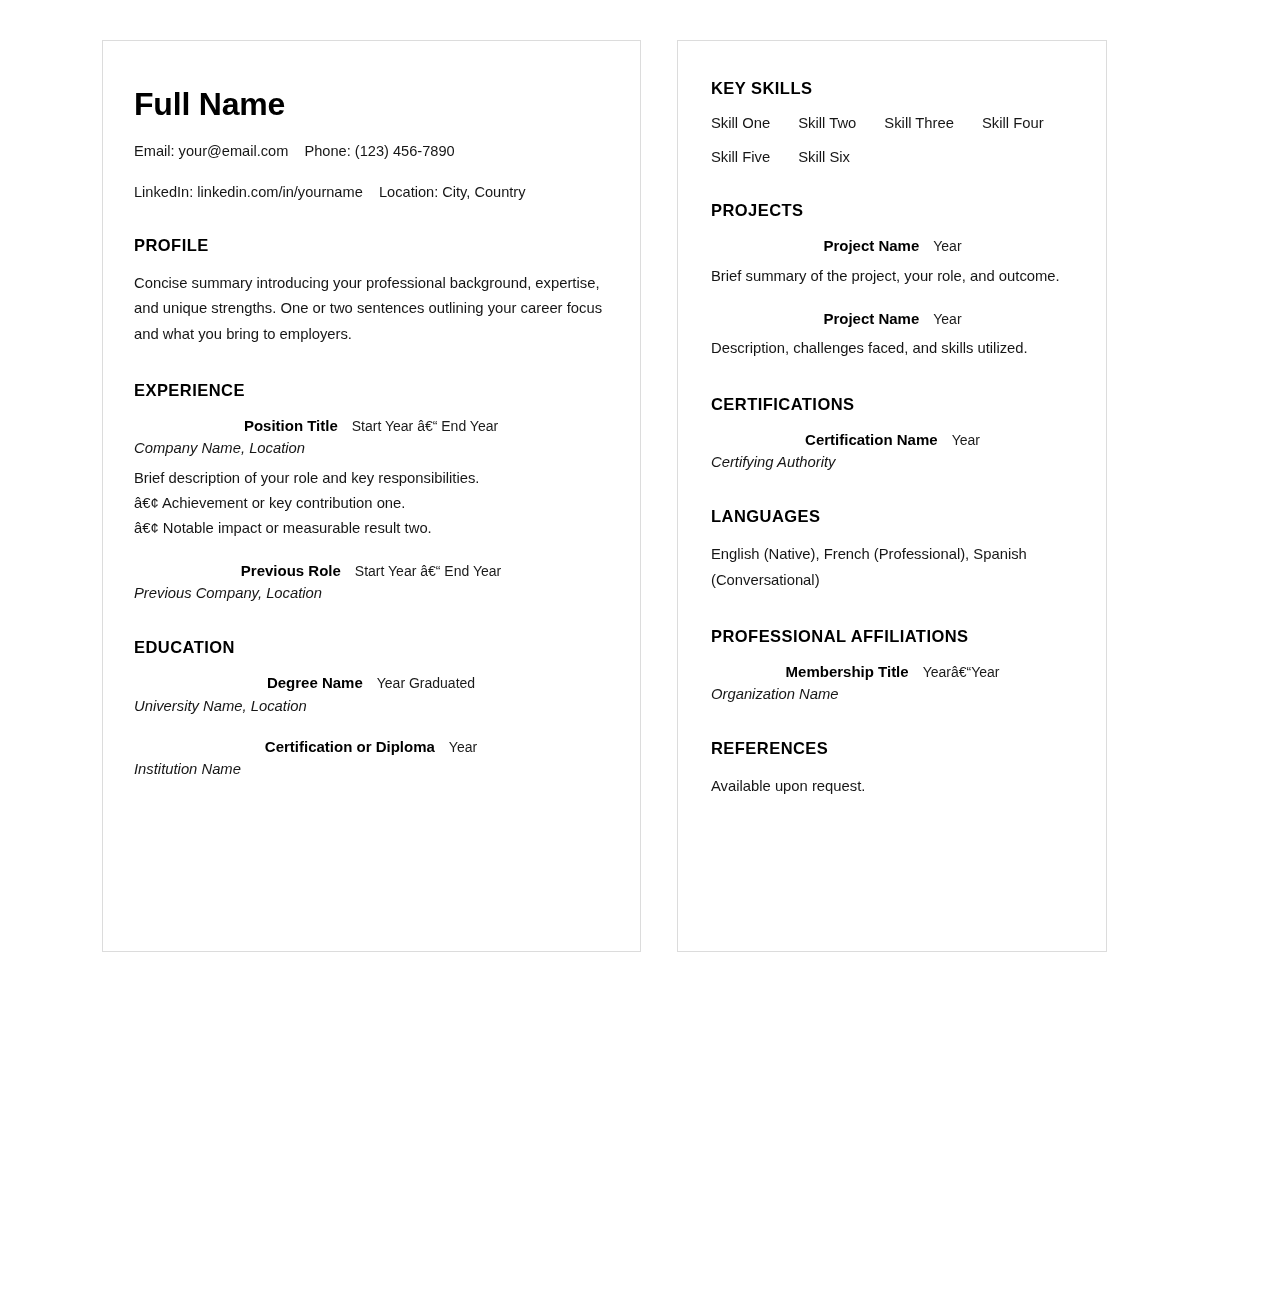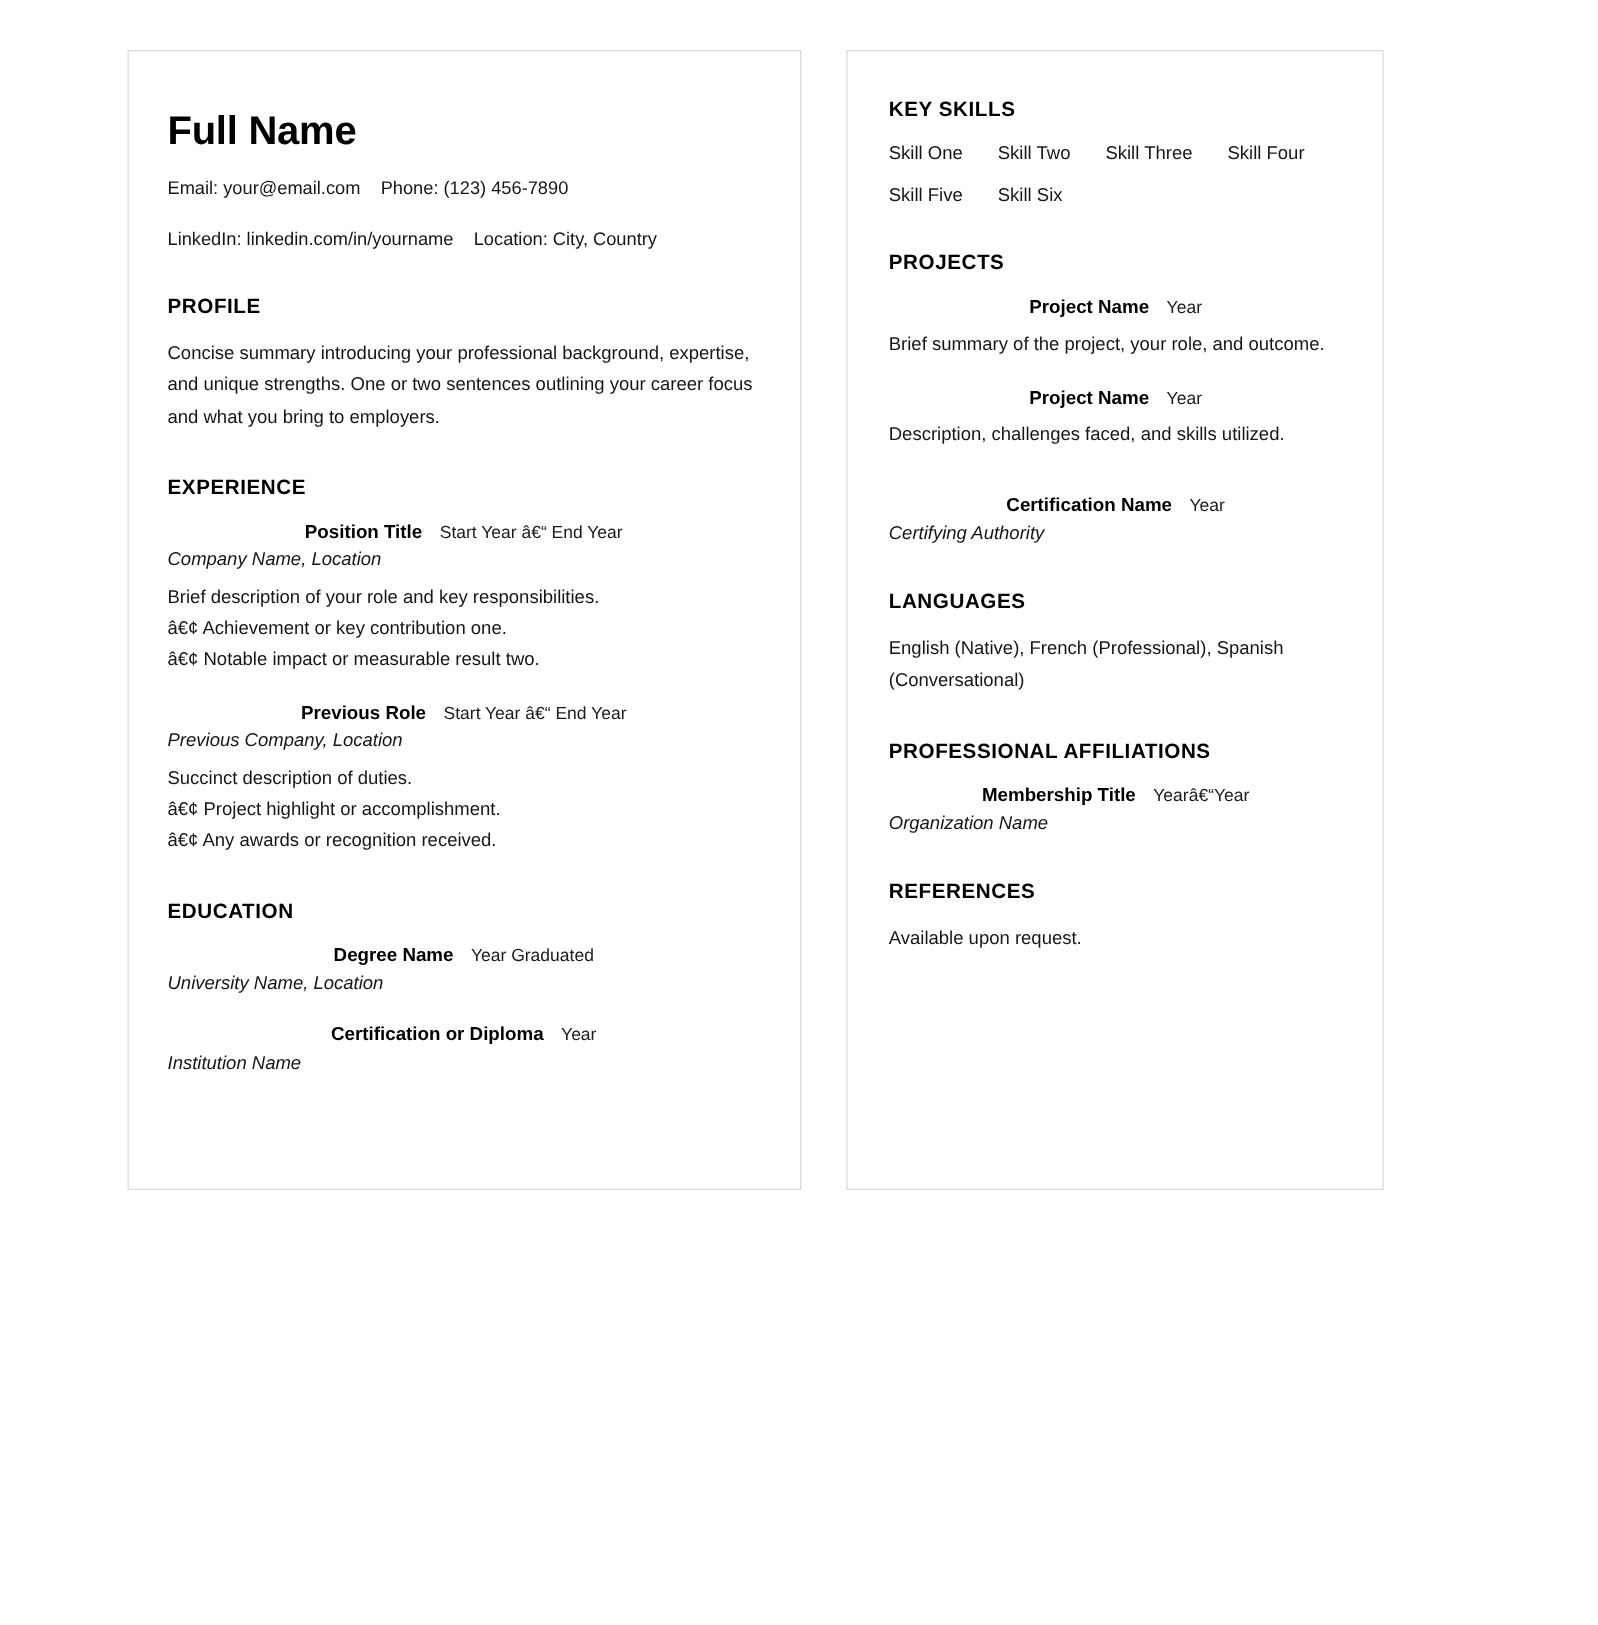--- a/index.html
+++ b/index.html
@@ -172,25 +172,20 @@
             <span class="line">â€¢ Notable impact or measurable result two.</span>
           </div>
         </div>
 
         <div class="entry">
           <div class="entry-head">
             <span class="entry-title">Previous Role</span>
             <span class="entry-meta">Start Year â€“ End Year</span>
           </div>
           <div class="entry-sub">Previous Company, Location</div>
-          <div class="entry-desc">
-            <span class="line">Succinct description of duties.</span>
-            <span class="line">â€¢ Project highlight or accomplishment.</span>
-            <span class="line">â€¢ Any awards or recognition received.</span>
-          </div>
         </div>
       </div>
 
       <div class="section">
         <div class="section-title">EDUCATION</div>
 
         <div class="entry">
           <div class="entry-head">
             <span class="entry-title">Degree Name</span>
             <span class="entry-meta">Year Graduated</span>
@@ -237,20 +232,21 @@
         <div class="entry">
           <div class="entry-head">
             <span class="entry-title">Project Name</span>
             <span class="entry-meta">Year</span>
           </div>
           <div class="entry-desc">Description, challenges faced, and skills utilized.</div>
         </div>
       </div>
 
       <div class="section">
+        <div class="section-title">CERTIFICATIONS</div>
         <div class="entry">
           <div class="entry-head">
             <span class="entry-title">Certification Name</span>
             <span class="entry-meta">Year</span>
           </div>
           <div class="entry-sub">Certifying Authority</div>
         </div>
       </div>
 
       <div class="section">

